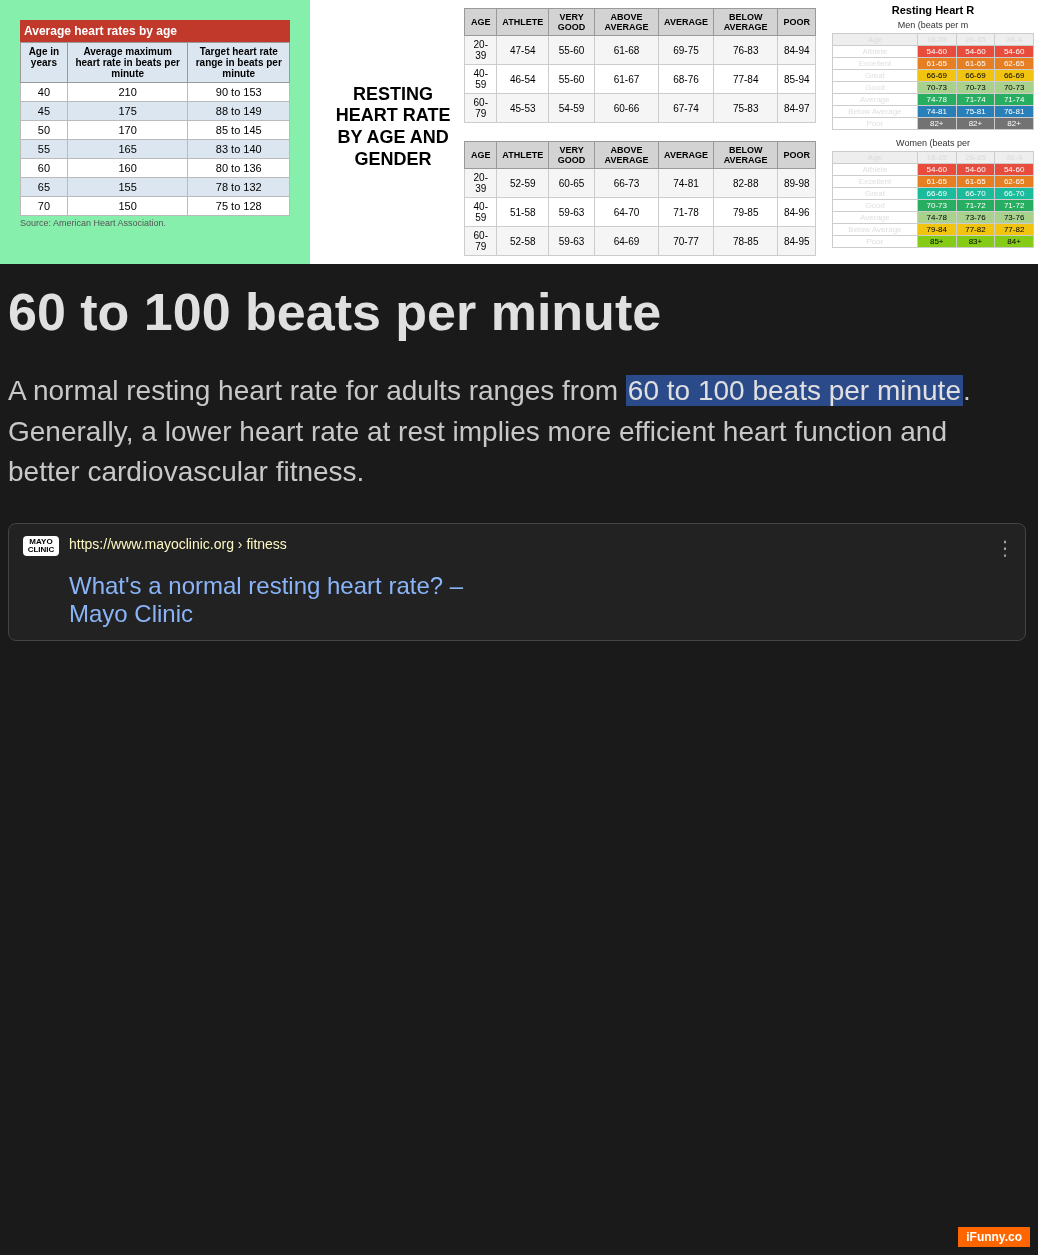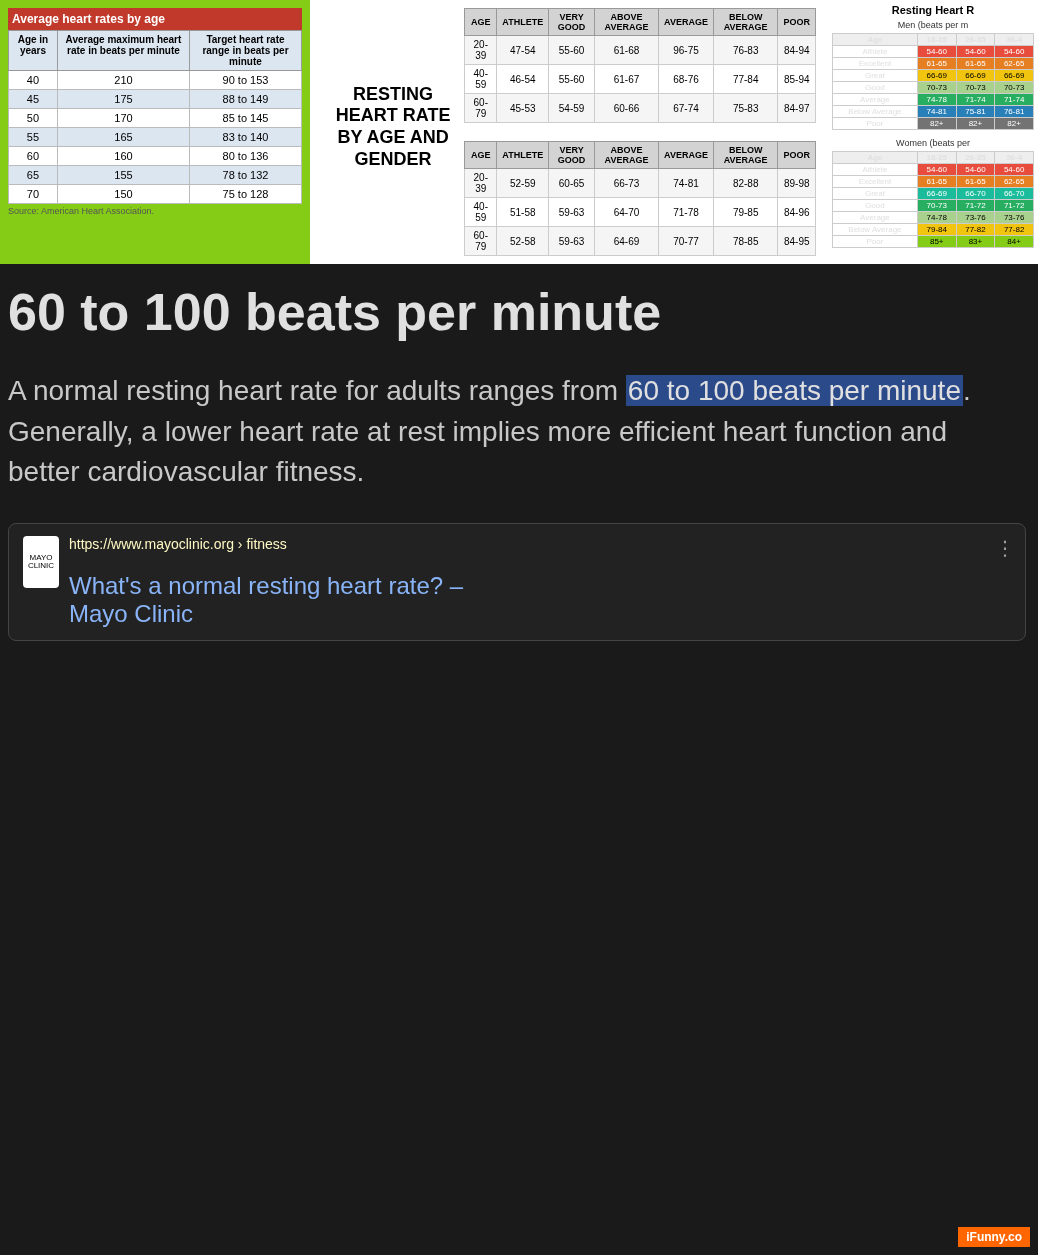--- a/index.html
+++ b/index.html
@@ -15,22 +15,22 @@
     .top-images {
       display: flex;
       width: 100%;
       background: #fff;
     }
 
     
     .left-table-container {
       width: 310px;
       flex-shrink: 0;
-      background: #84cc16;
-      padding: 8px;
+      background: #86efac;
+      padding: 20px;
     }
 
     .avg-table {
       width: 100%;
       border-collapse: collapse;
       font-size: 11px;
       color: #000;
     }
 
     .avg-table caption {
@@ -209,30 +209,30 @@
       margin-bottom: 16px;
       background: #222;
       display: flex;
       align-items: flex-start;
       gap: 10px;
       position: relative;
     }
 
     .source-favicon {
       width: 36px;
-      height: 52px;
+      height: 20px;
       background: #fff;
       border-radius: 4px;
       flex-shrink: 0;
       display: flex;
       align-items: center;
       justify-content: center;
       font-size: 8px;
       color: #000;
-      font-weight: normal;
+      font-weight: bold;
       line-height: 1;
       text-align: center;
     }
 
     .source-info {
       flex: 1;
     }
 
     .source-url {
       font-size: 14px;
@@ -349,21 +349,21 @@
               <th>BELOW AVERAGE</th>
               <th>POOR</th>
             </tr>
           </thead>
           <tbody>
             <tr>
               <td>20-39</td>
               <td>47-54</td>
               <td>55-60</td>
               <td>61-68</td>
-              <td>96-75</td>
+              <td>69-75</td>
               <td>76-83</td>
               <td>84-94</td>
             </tr>
             <tr>
               <td>40-59</td>
               <td>46-54</td>
               <td>55-60</td>
               <td>61-67</td>
               <td>68-76</td>
               <td>77-84</td>

